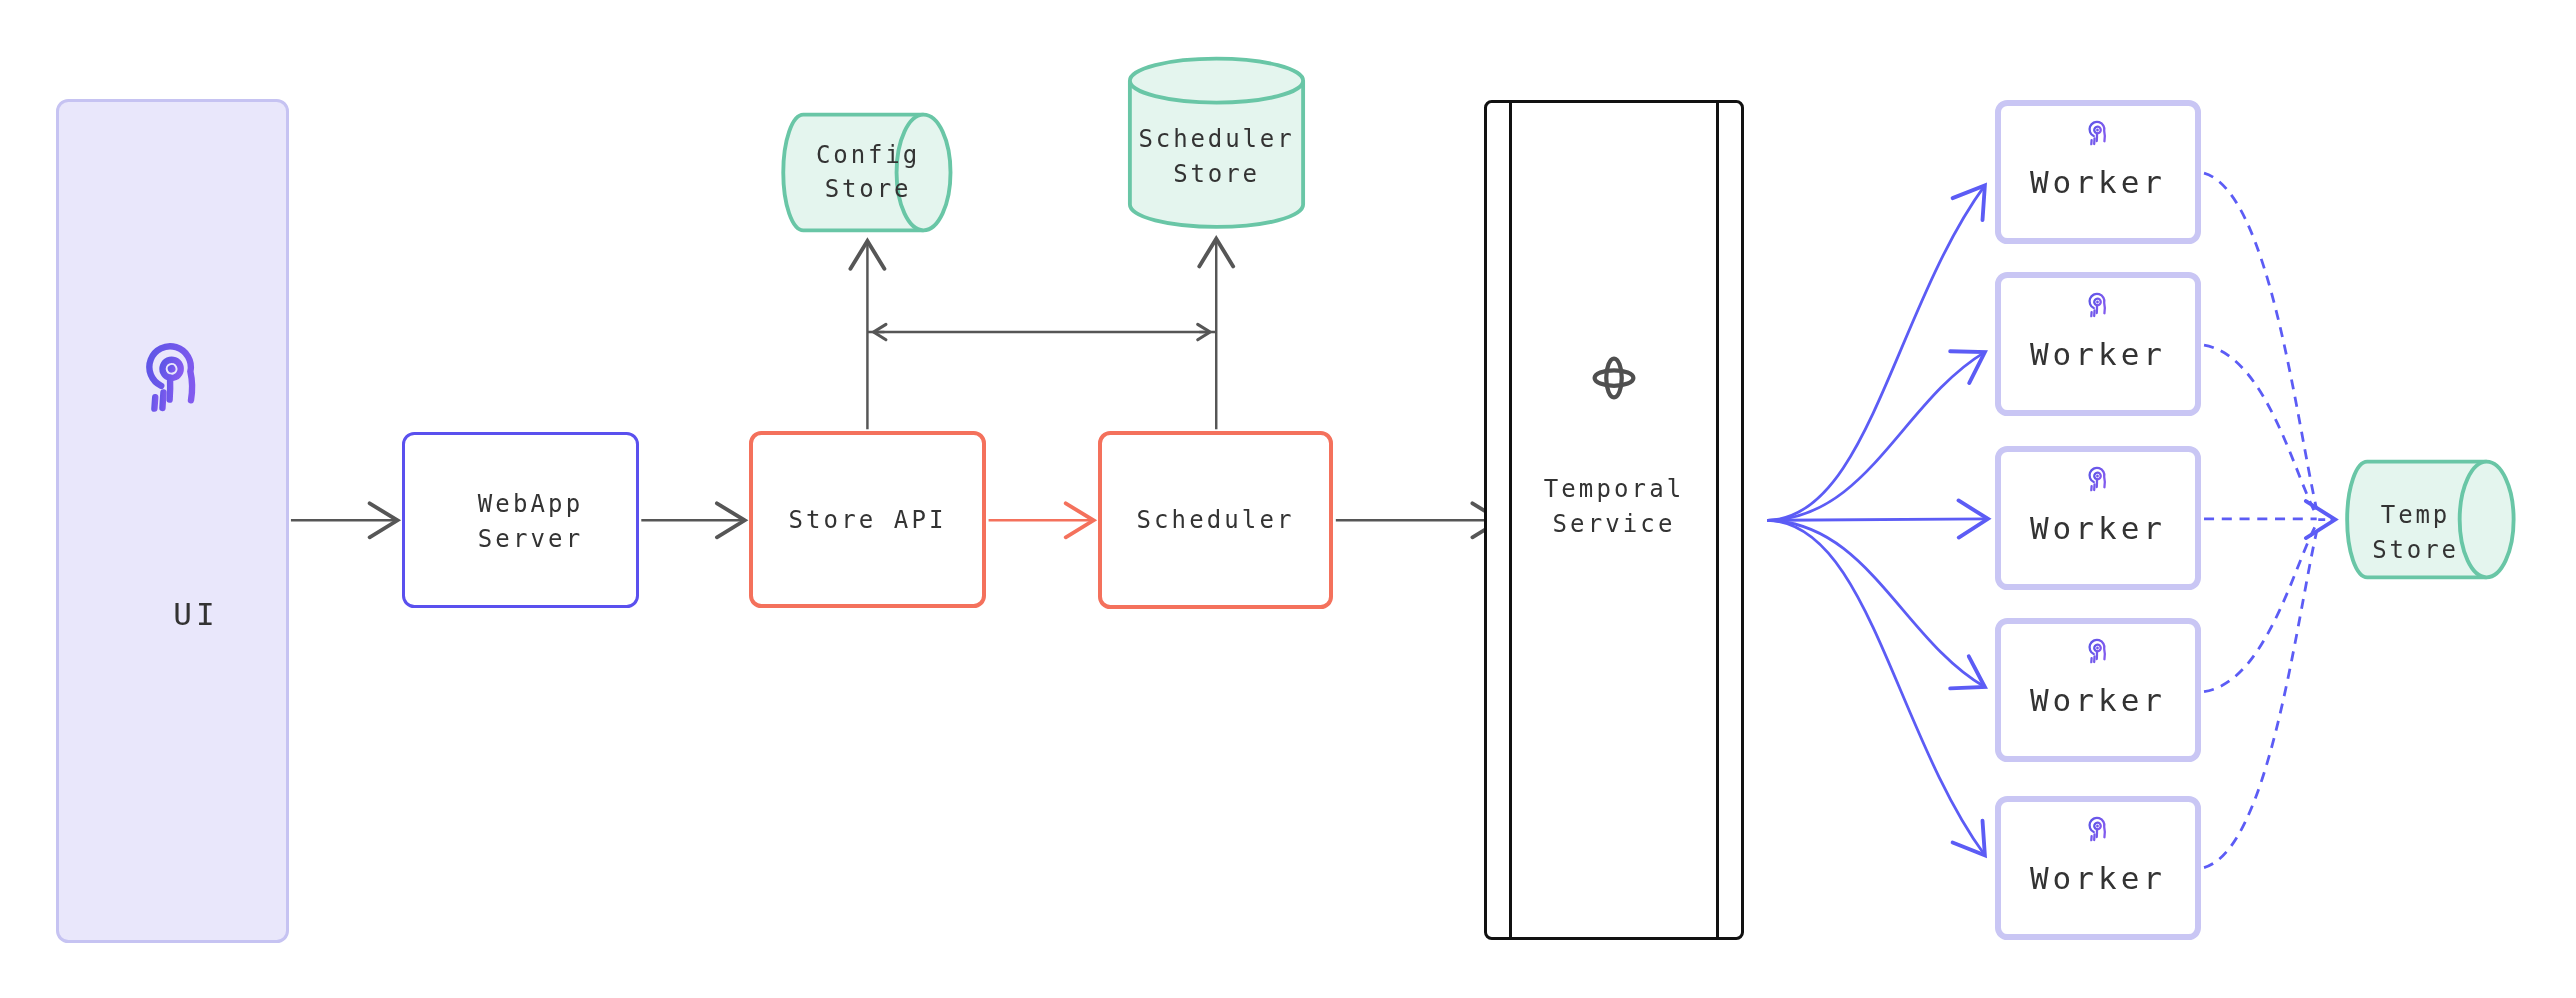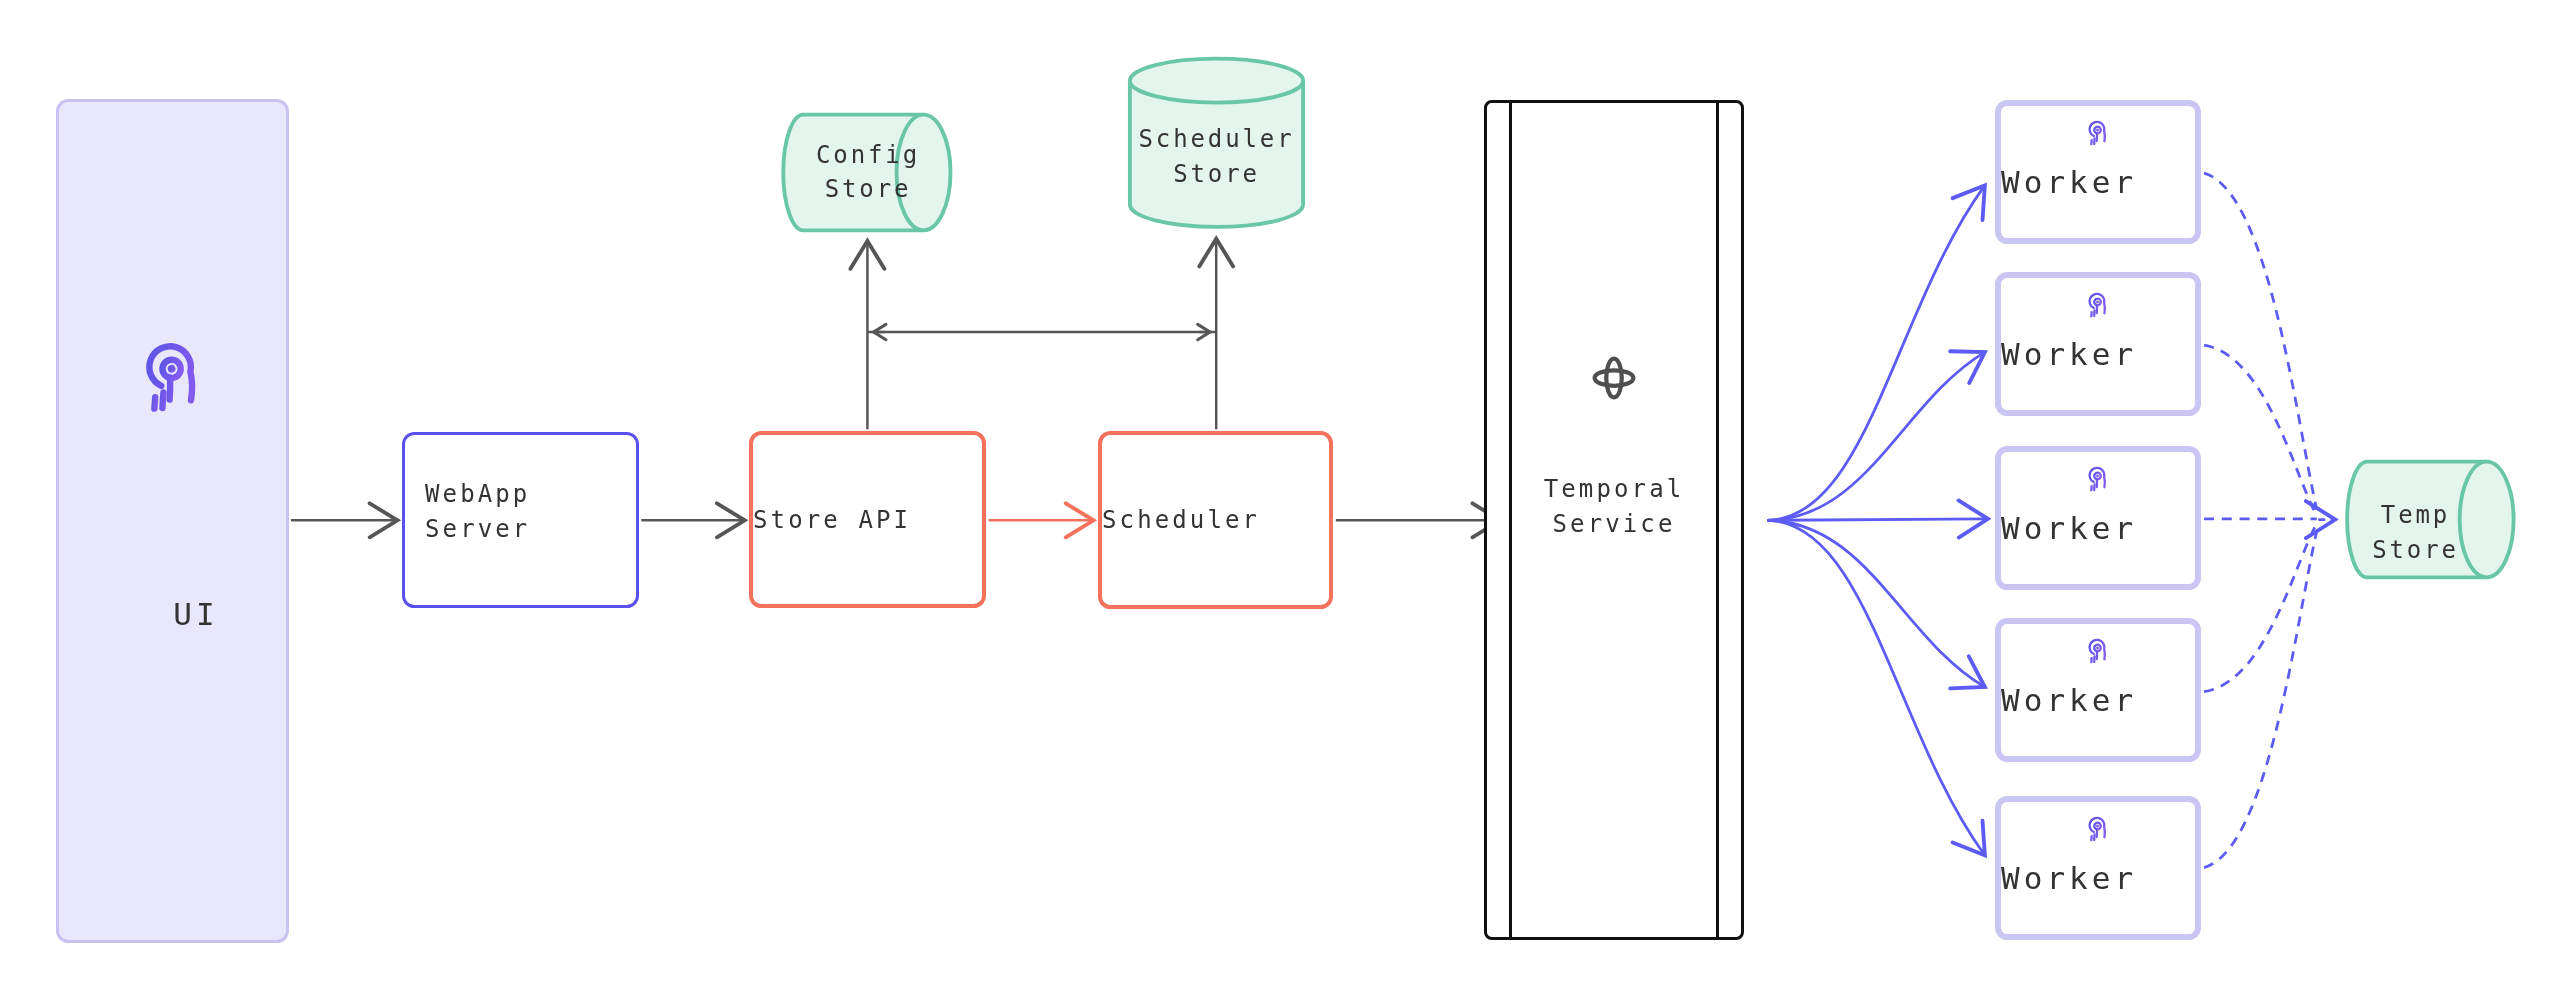--- a/index.html
+++ b/index.html
@@ -8,21 +8,21 @@
     width:2576px;height:999px;
     background:#ffffff;
     font-family:"DejaVu Sans Mono","Liberation Mono",monospace;
     color:#333333;
     overflow:hidden;
   }
   #edges{position:absolute;left:0;top:0;width:2576px;height:999px;}
   .node{position:absolute;box-sizing:border-box;background:#ffffff;}
   .node-label{
     position:absolute;left:0;right:0;
-    text-align:left;
+    text-align:center;
     white-space:pre-line;
     letter-spacing:0.13em;
     line-height:1.45;
     color:#333333;
   }
   .lbl-lg{font-size:31px;}
   .lbl-md{font-size:24px;}
   
   #node-ui{
     left:56px;top:99px;width:233px;height:844px;
@@ -134,21 +134,21 @@
             <path d="M23.3,21.3 Q20.8,27.5 17.8,33"></path>
             <path d="M16.2,27.6 Q13.9,31.9 11.9,35.8"></path>
             <path d="M10.6,28.2 L7.4,34.2"></path>
           </g>
           <circle cx="26.3" cy="16.8" r="2.3" fill="url(#abgrad)" transform="rotate(-24 24 24)"></circle>
         </svg></span>
     <div class="centered-text lbl-lg" style="top:494px;letter-spacing:0.13em;padding-left:47px;">UI</div>
   </div>
 
   <div class="node" id="node-webapp">
-    <div class="node-label lbl-md" style="top:42px;padding-left:20px;">WebApp
+    <div class="node-label lbl-md" style="top:52px;padding-left:20px;">WebApp
 Server</div>
   </div>
 
   <div class="node" id="node-configapi">
     <div class="node-label lbl-md" style="top:68px;">Store API</div>
   </div>
 
   <div class="node" id="node-scheduler">
     <div class="node-label lbl-md" style="top:68px;">Scheduler</div>
   </div>

